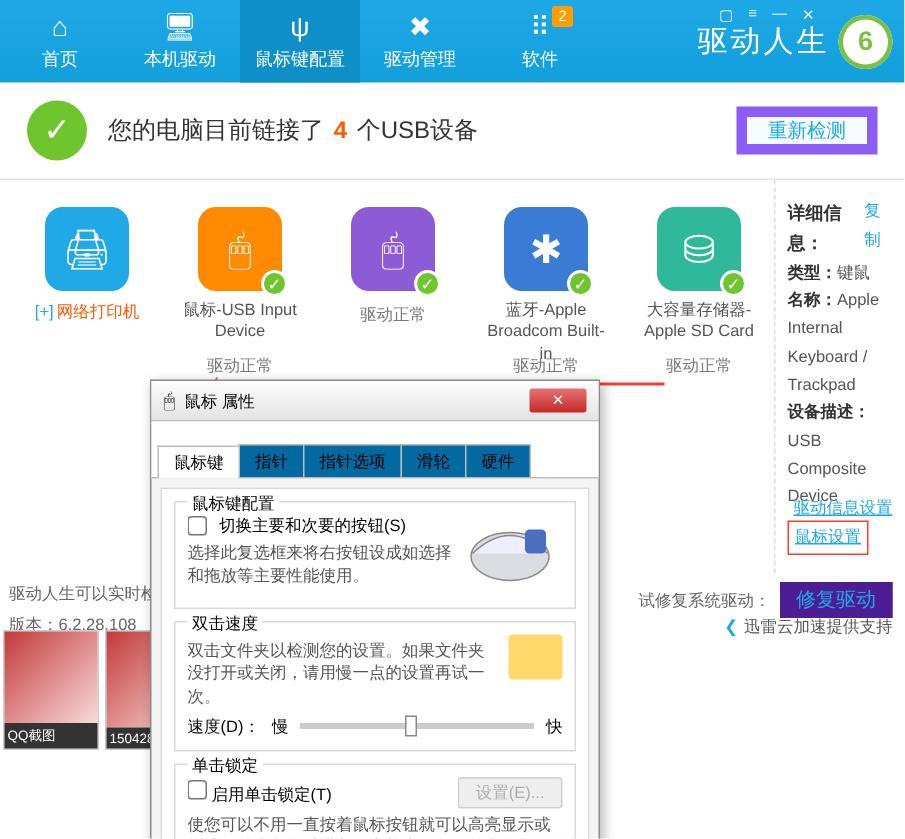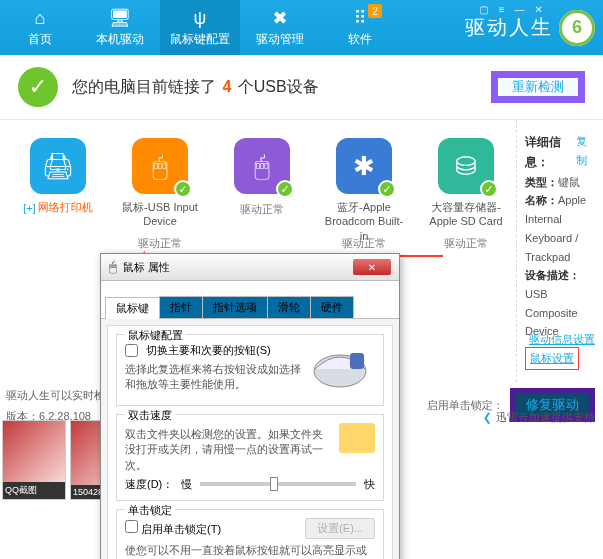--- a/index.html
+++ b/index.html
@@ -34,21 +34,21 @@
 
 .detail { width: 150px; border-left: 1px dashed #ddd; padding: 12px 8px; font-size: 11px; color: #555; line-height: 1.7; position: relative; }
 .detail h4 { font-size: 12px; font-weight: bold; color: #333; display: flex; justify-content: space-between; }
 .detail .copy { color: #1fa9e6; font-size: 11px; font-weight: normal; }
 .detail .lbl { color: #333; font-weight: bold; }
 .detail a.mouse-set { color: #1fa9e6; text-decoration: underline; display: inline-block; margin-top: 6px; border: 1px solid #ff3b30; padding: 1px 4px; }
 .drv-info-set { position: absolute; right: 8px; top: 210px; color: #1fa9e6; text-decoration: underline; font-size: 11px; }
 
 .footer-left { position: absolute; left: 6px; top: 388px; font-size: 11px; color: #666; }
 .footer-right { position: absolute; right: 8px; top: 388px; font-size: 11px; color: #666; }
-.footer-right .btn { border: 6px solid #4c1d95; color: #1fa9e6; padding: 2px 10px; margin-left: 6px; background: #0c4a6e; }
+.footer-right .btn { border: 1px solid #4c1d95; color: #1fa9e6; padding: 2px 10px; margin-left: 6px; background: #4c1d95; }
 .xunlei { position: absolute; right: 8px; top: 410px; font-size: 11px; color: #555; }
 .xunlei .bird { color: #1fa9e6; margin-right: 4px; }
 
 .thumbs { position: absolute; left: 2px; top: 420px; display: flex; gap: 4px; }
 .thumb { width: 64px; height: 80px; background: #eee; border: 1px solid #ccc; font-size: 9px; color: #fff; display: flex; flex-direction: column; justify-content: flex-end; }
 .thumb .img { flex: 1; background: linear-gradient(135deg,#c23a3a,#f9dada); }
 .thumb .cap { background: #333; padding: 2px; }
 
 .arrow { position: absolute; top: 255px; left: 143px; width: 300px; height: 2px; background: #ff3b30; }
 .arrow::before { content: ""; position: absolute; left: -8px; top: -4px; border: 5px solid transparent; border-right-color: #ff3b30; }
@@ -162,21 +162,21 @@
   </div>
 </div>
 
 <div class="arrow"></div>
 
 <div class="footer-left">
   <div>驱动人生可以实时检测</div>
   <div style="margin-top:6px">版本：6.2.28.108</div>
 </div>
 <div class="footer-right">
-  <span>启用单击锁定：</span><button class="btn">修复驱动</button>
+  <span>试修复系统驱动：</span><button class="btn">修复驱动</button>
 </div>
 <div class="xunlei"><span class="bird">❮</span><span>迅雷云加速提供支持</span></div>
 
 <div class="thumbs">
   <div class="thumb">
       <div class="img"></div>
       <div class="cap">QQ截图</div>
     </div>
   <div class="thumb">
       <div class="img"></div>

